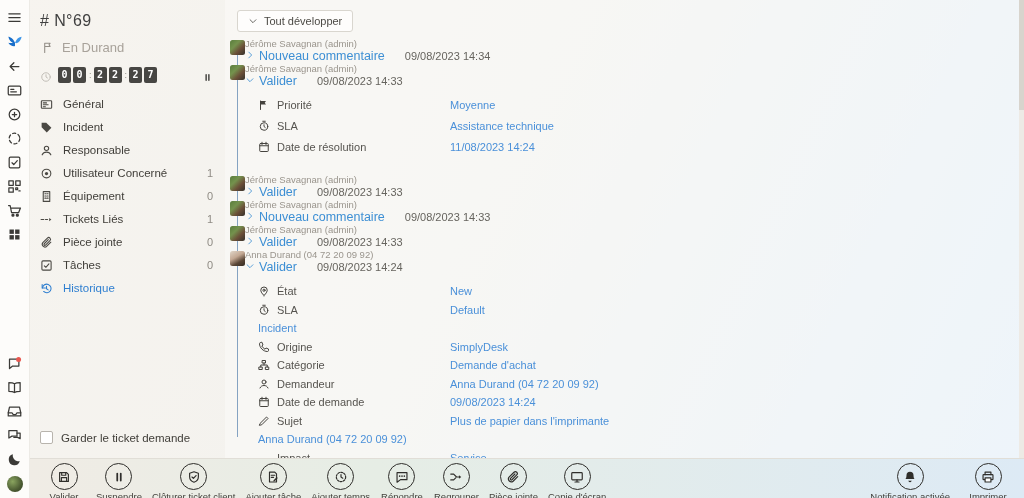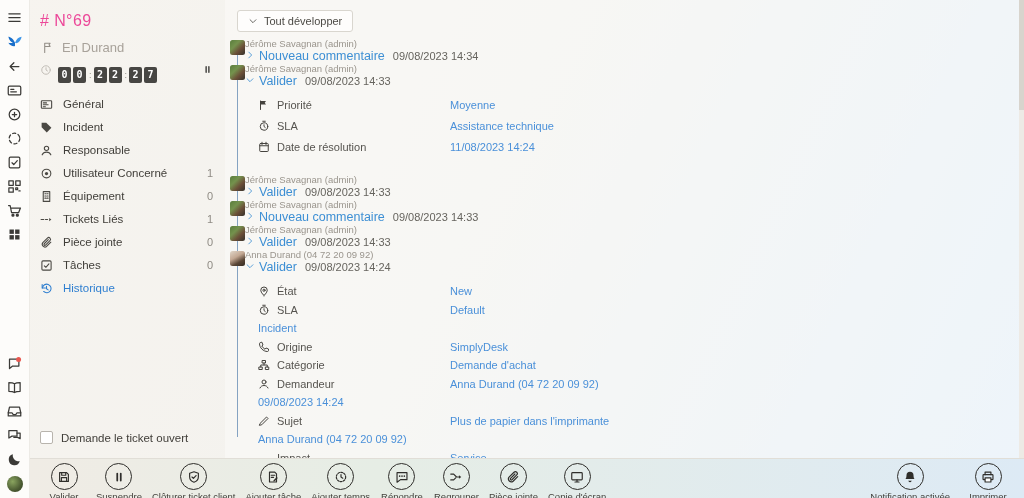--- a/index.html
+++ b/index.html
@@ -12,24 +12,24 @@
   .rail{position:absolute;left:0;top:0;bottom:0;width:30px;background:#fdfcfa;border-right:1px solid #edebe6;
         display:flex;flex-direction:column;align-items:center;padding:10px 0 6px;z-index:10}
   .rail .ric{width:15px;height:15px;color:#3b3a37;margin-bottom:9px;flex:none;cursor:pointer}
   .rail .ric.i-logo{width:18px;height:16px}
   .rail .spacer{flex:1}
   .rail .user-avatar{width:16px;height:16px;border-radius:50%;flex:none;
         background:radial-gradient(circle at 35% 35%,#8aa45f,#4c5c33 60%,#2d3a20)}
 
   
   .sidebar{position:absolute;left:30px;top:0;width:195px;height:458px;background:rgba(255,255,255,.28);padding:12px 0 0 10px}
-  .ticket-title{font-size:16px;color:#ec4899;letter-spacing:.4px}
+  .ticket-title{font-size:16px;color:#404040;letter-spacing:.4px}
   .status-row{display:flex;align-items:center;gap:7px;margin:10px 0 0 2px;color:#a8a29a;font-size:13px}
   .status-row .icon{width:13px;height:13px;color:#938e87}
-  .timer-row{display:flex;align-items:flex-start;margin-top:9px}
+  .timer-row{display:flex;align-items:flex-end;margin-top:9px}
   .timer-row .clock{width:12px;height:12px;color:#c2beb7;margin-right:6px}
   .digit{width:13px;height:16px;background:#474643;color:#fff;font-size:10px;font-weight:bold;border-radius:2px;
          display:inline-flex;align-items:center;justify-content:center;margin-right:2px;font-family:"DejaVu Sans Mono",monospace}
   .colon{color:#8f8b84;font-size:9px;margin:0 2px 0 1px}
   .pause-btn{margin-left:auto;margin-right:12px;width:11px;height:11px;color:#3a3936;cursor:pointer}
   .menu{margin-top:15px}
   .menu-item{display:flex;align-items:flex-start;height:23px;padding-right:12px;font-size:11.5px;color:#403e39;cursor:pointer}
   .menu-item .icon{width:13px;height:13px;color:#4a4843;margin-right:10px;flex:none}
   .menu-item .count{margin-left:auto;color:#8f8b84;font-size:11px}
   .menu-item.active{color:#2f7fd0;font-weight:normal}
@@ -45,21 +45,21 @@
   .timeline{position:relative;margin-top:7px}
   .timeline::before{content:"";position:absolute;left:12px;top:10px;height:388px;width:1px;background:#85a3c2}
   .event{position:relative;display:flex;margin:0 0 1px 5px}
   .avatar{width:15px;height:15px;border-radius:2.5px;flex:none;margin-top:1px}
   .av-jerome{background:linear-gradient(135deg,#5a7d3c 0%,#74924d 35%,#6b4f38 65%,#33302a 100%)}
   .av-anna{background:linear-gradient(150deg,#e0d6c9 0%,#c3a893 40%,#5a4636 70%,#332a22 100%)}
   .ev-name{font-size:9.5px;line-height:10px;color:#9a958d}
   .ev-action{display:flex;align-items:flex-start;line-height:13px;margin-top:1px;cursor:pointer}
   .ev-action .chev{width:10px;height:10px;color:#3d8fd4;margin-right:4px;flex:none}
   .ev-action .alabel{font-size:12.5px;color:#3d8fd4}
-  .ev-action .ts{font-size:11px;color:#66645e;margin-left:8px}
+  .ev-action .ts{font-size:11px;color:#66645e;margin-left:20px}
   .panel{margin:11px 0 13px 33px}
   .prow{display:flex;align-items:flex-start}
   .panel.p1 .prow{height:21px}
   .panel.p2 .prow{height:18.5px}
   .plabel{display:flex;align-items:center;width:192px;flex:none;font-size:11px;color:#56544f}
   .plabel .icon{width:12px;height:12px;color:#45433e;margin-right:7px;flex:none}
   .plabel .icon.hidden{visibility:hidden}
   .pvalue{font-size:11px;color:#4a90d9;cursor:pointer}
 
   
@@ -280,21 +280,21 @@
             <path d="M4.5 11a8 8 0 1 1 2.2 6.5"></path>
             <path d="M4 4.5V11h6"></path>
             <path d="M12 8v4.5l3 2"></path>
           </svg>
         </span>
         <span>Historique</span>
       </div>
     </div>
   <label class="keep-open">
     <span class="checkbox"></span>
-    <span>Demande le ticket ouvert</span>
+    <span>Garder le ticket demande</span>
   </label>
 </div>
 
 <div class="main">
   <div class="expand-btn">
     <span class="icon" id="expand-chev">
         <svg viewBox="0 0 24 24" fill="none" stroke="currentColor" stroke-width="2" stroke-linecap="round" stroke-linejoin="round">
           <path d="M5 9l7 7 7-7"></path>
         </svg>
       </span>
@@ -488,20 +488,29 @@
               <svg viewBox="0 0 24 24" fill="none" stroke="currentColor" stroke-width="2" stroke-linecap="round" stroke-linejoin="round">
                 <circle cx="12" cy="8" r="4"></circle>
                 <path d="M4 20c1.5-3.5 4.5-5 8-5s6.5 1.5 8 5"></path>
               </svg>
             </span>
             <span>Demandeur</span>
           </div>
           <div class="pvalue">Anna Durand (04 72 20 09 92)</div>
         </div>
         <div class="prow">
+          <div class="plabel">
+            <span class="icon">
+              <svg viewBox="0 0 24 24" fill="none" stroke="currentColor" stroke-width="2" stroke-linecap="round" stroke-linejoin="round">
+                <rect x="3.5" y="5" width="17" height="16" rx="1.5"></rect>
+                <path d="M3.5 9.5h17M8 2.5V7M16 2.5V7"></path>
+              </svg>
+            </span>
+            <span>Date de demande</span>
+          </div>
           <div class="pvalue">09/08/2023 14:24</div>
         </div>
         <div class="prow">
           <div class="plabel">
             <span class="icon">
               <svg viewBox="0 0 24 24" fill="none" stroke="currentColor" stroke-width="2" stroke-linecap="round" stroke-linejoin="round">
                 <path d="M3.5 20.5l4-1L20 7l-3-3L4.5 16.5z"></path>
               </svg>
             </span>
             <span>Sujet</span>

